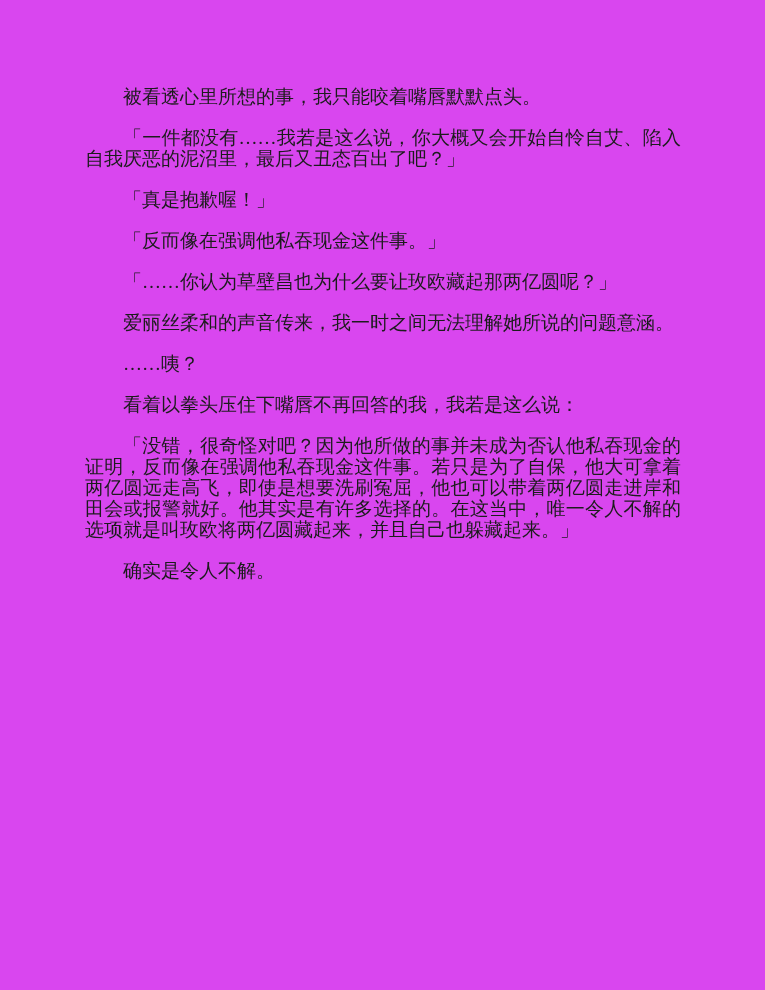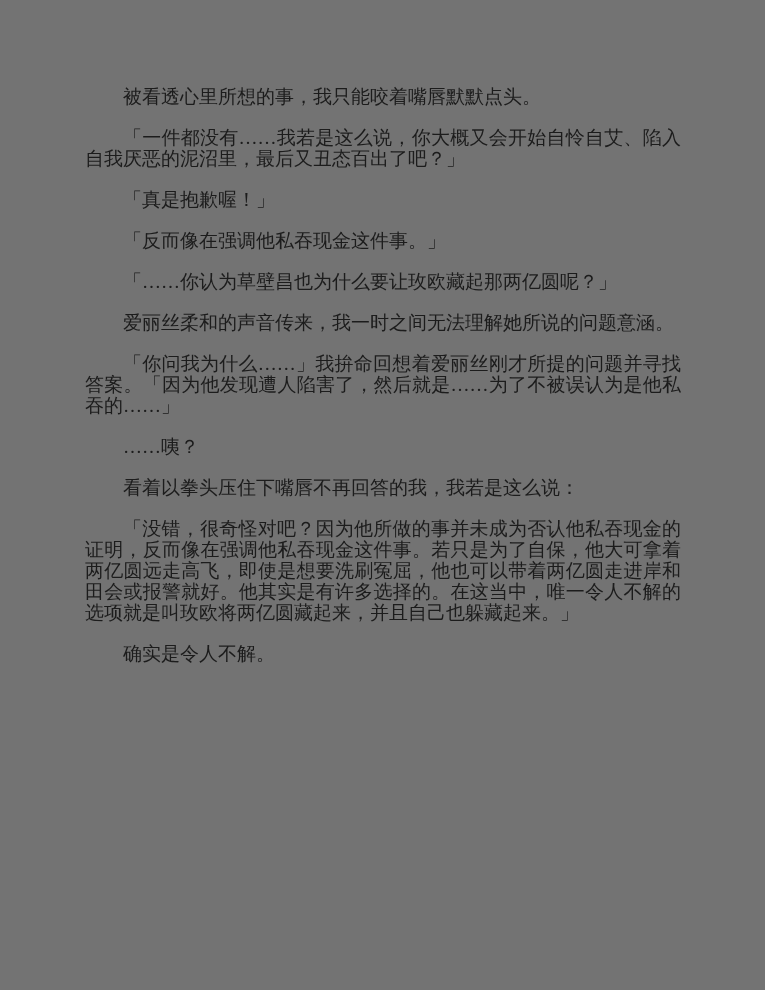--- a/index.html
+++ b/index.html
@@ -5,21 +5,21 @@
   html, body {
     margin: 0;
     padding: 0;
     background: #ffffff;
   }
   .page {
     position: relative;
     width: 765px;
     height: 990px;
     box-sizing: border-box;
-    background: #737373;
+    background: #d946ef;
     overflow: hidden;
     padding: 86px 84px 0 85px;
     font-family: "Liberation Serif", "DejaVu Serif", serif;
     color: #1c1c1c;
   }
   .page p {
     margin: 0 0 20px 0;
     font-size: 19px;
     line-height: 21px;
     text-indent: 2em;
@@ -31,18 +31,17 @@
 </head>
 <body>
 
 <main class="page">
   <p>被看透心里所想的事，我只能咬着嘴唇默默点头。</p>
   <p>「一件都没有……我若是这么说，你大概又会开始自怜自艾、陷入自我厌恶的泥沼里，最后又丑态百出了吧？」</p>
   <p>「真是抱歉喔！」</p>
   <p>「反而像在强调他私吞现金这件事。」</p>
   <p>「……你认为草壁昌也为什么要让玫欧藏起那两亿圆呢？」</p>
   <p>爱丽丝柔和的声音传来，我一时之间无法理解她所说的问题意涵。</p>
-  <p>「你问我为什么……」我拚命回想着爱丽丝刚才所提的问题并寻找答案。「因为他发现遭人陷害了，然后就是……为了不被误认为是他私吞的……」</p>
   <p>……咦？</p>
   <p>看着以拳头压住下嘴唇不再回答的我，我若是这么说：</p>
   <p>「没错，很奇怪对吧？因为他所做的事并未成为否认他私吞现金的证明，反而像在强调他私吞现金这件事。若只是为了自保，他大可拿着两亿圆远走高飞，即使是想要洗刷冤屈，他也可以带着两亿圆走进岸和田会或报警就好。他其实是有许多选择的。在这当中，唯一令人不解的选项就是叫玫欧将两亿圆藏起来，并且自己也躲藏起来。」</p>
   <p>确实是令人不解。</p>
 </main>
 
 </body></html>

